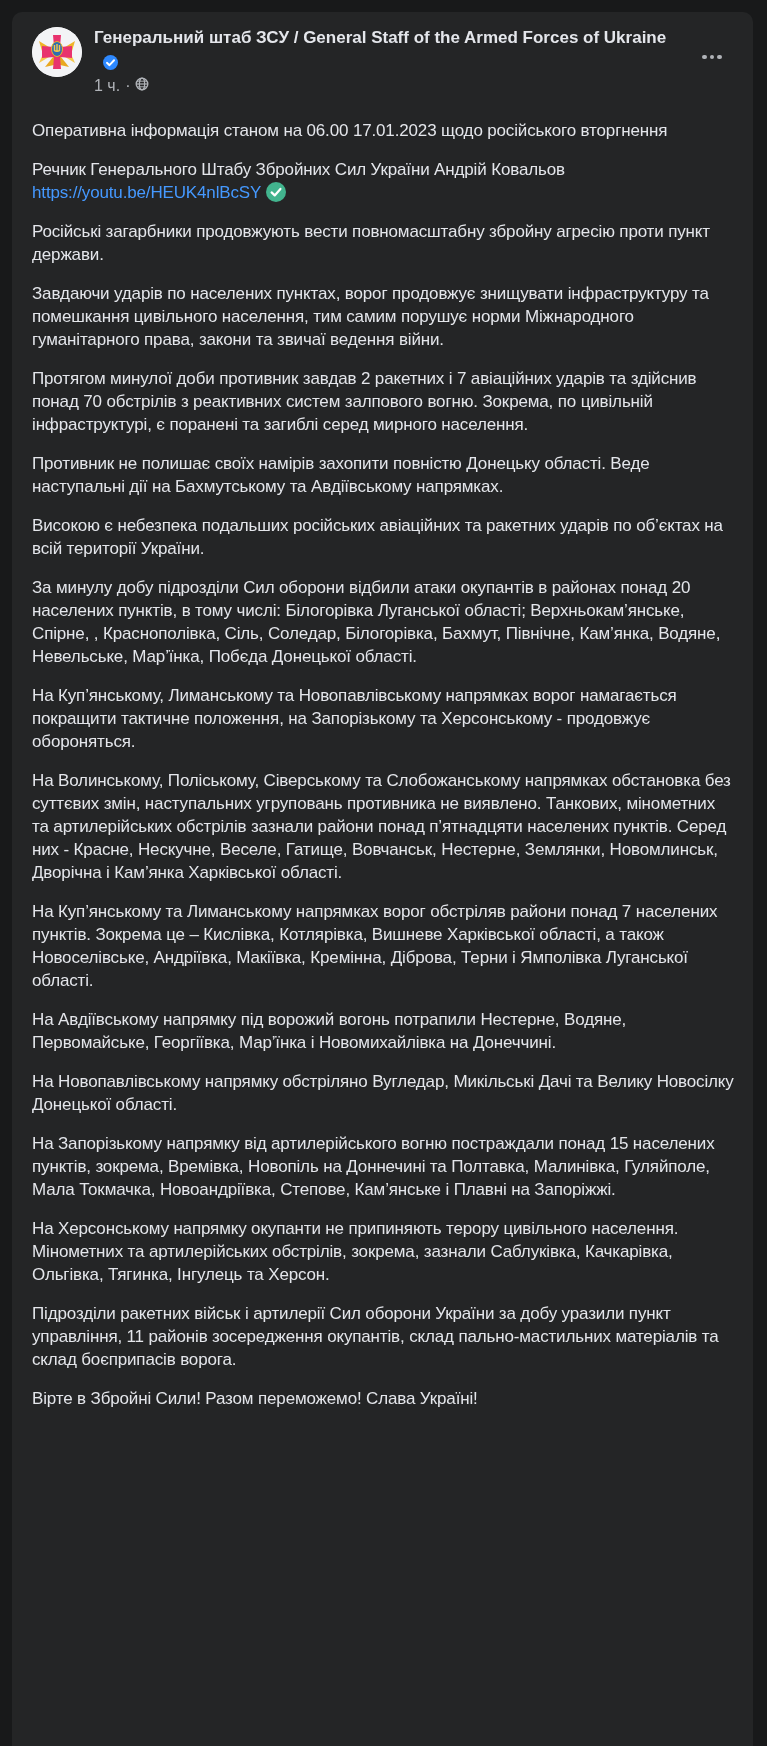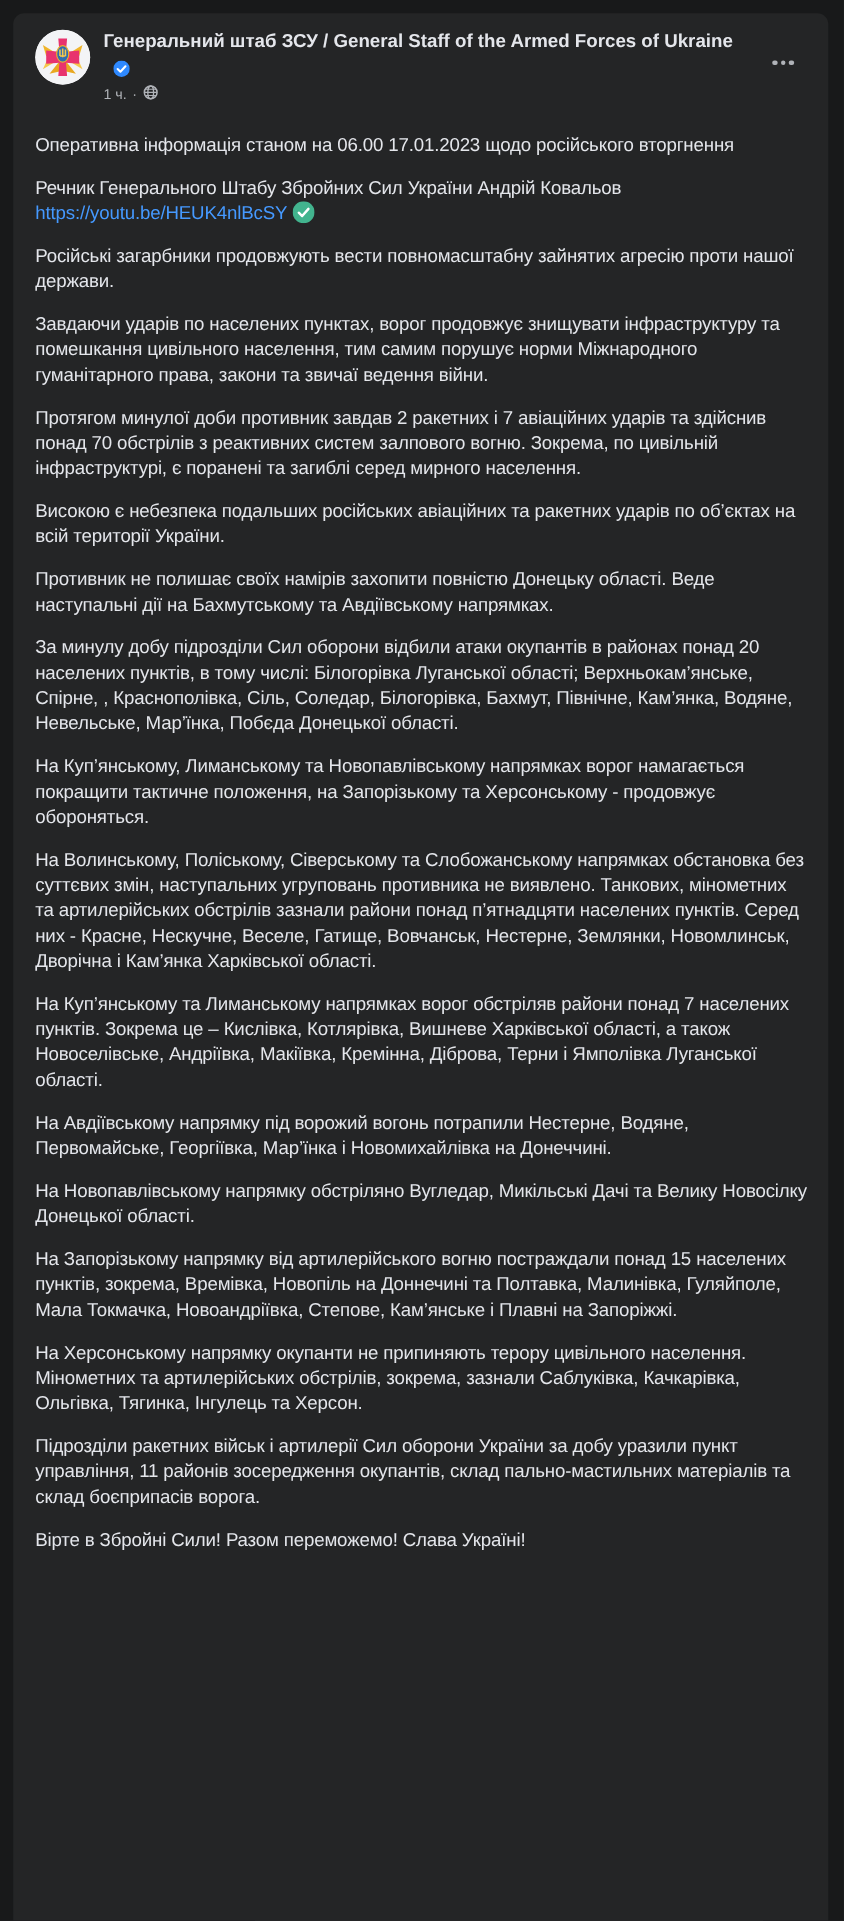--- a/index.html
+++ b/index.html
@@ -27,21 +27,21 @@
   .avatar svg{display:block;width:100%;height:100%;}
   .hinfo{margin-left:12px;min-width:0;}
   .page-name{
     color:var(--primary-text);font-size:17px;font-weight:700;line-height:21px;
     max-width:575px;cursor:pointer;text-align:center;
   }
   .badge-row{margin:7px 0 0 9px;height:15px;line-height:0;}
   .badge-row svg{width:15px;height:15px;}
   .meta-row{
     display:flex;align-items:center;gap:5px;margin-top:7px;
-    color:var(--secondary-text);font-size:13px;line-height:15px;cursor:pointer;
+    color:var(--secondary-text);font-size:16px;line-height:15px;cursor:pointer;
   }
   .meta-row svg{width:14px;height:14px;}
   .more-btn{
     position:absolute;top:30px;right:24px;width:34px;height:30px;
     display:flex;align-items:center;justify-content:center;gap:3px;
     cursor:pointer;border-radius:50%;
   }
   .more-btn i{width:4.5px;height:4.5px;border-radius:50%;background:var(--secondary-text);}
   
   .post-text{padding:10px 18px 8px 20px;}
@@ -118,25 +118,25 @@
     <p class="para">Оперативна інформація станом на 06.00 17.01.2023 щодо російського вторгнення</p>
 
     <p class="para">
       <span>Речник Генерального Штабу Збройних Сил України Андрій Ковальов</span><br>
       <a class="link">https://youtu.be/HEUK4nlBcSY</a><span class="check-emoji"><svg viewBox="0 0 20 20" xmlns="http://www.w3.org/2000/svg">
             <circle cx="10" cy="10" r="10" fill="#42b48e"></circle>
             <path d="M5.6 10.4 L8.7 13.4 L14.4 6.9" stroke="#ffffff" stroke-width="2.2" fill="none" stroke-linecap="round" stroke-linejoin="round"></path>
           </svg></span>
     </p>
 
-    <p class="para">Російські загарбники продовжують вести повномасштабну зайнятих агресію проти нашої держави.</p>
+    <p class="para">Російські загарбники продовжують вести повномасштабну збройну агресію проти пункт держави.</p>
     <p class="para">Завдаючи ударів по населених пунктах, ворог продовжує знищувати інфраструктуру та помешкання цивільного населення, тим самим порушує норми Міжнародного гуманітарного права, закони та звичаї ведення війни.</p>
     <p class="para">Протягом минулої доби противник завдав 2 ракетних і 7 авіаційних ударів та здійснив понад 70 обстрілів з реактивних систем залпового вогню. Зокрема, по цивільній інфраструктурі, є поранені та загиблі серед мирного населення.</p>
+    <p class="para">Противник не полишає своїх намірів захопити повністю Донецьку області. Веде наступальні дії на Бахмутському та Авдіївському напрямках.</p>
     <p class="para">Високою є небезпека подальших російських авіаційних та ракетних ударів по об’єктах на всій території України.</p>
-    <p class="para">Противник не полишає своїх намірів захопити повністю Донецьку області. Веде наступальні дії на Бахмутському та Авдіївському напрямках.</p>
     <p class="para">За минулу добу підрозділи Сил оборони відбили атаки окупантів в районах понад 20 населених пунктів, в тому числі: Білогорівка Луганської області; Верхньокам’янське, Спірне, , Краснополівка, Сіль, Соледар, Білогорівка, Бахмут, Північне, Кам’янка, Водяне, Невельське, Мар’їнка, Побєда Донецької області.</p>
     <p class="para">На Куп’янському, Лиманському та Новопавлівському напрямках ворог намагається покращити тактичне положення, на Запорізькому та Херсонському - продовжує обороняться.</p>
     <p class="para">На Волинському, Поліському, Сіверському та Слобожанському напрямках обстановка без суттєвих змін, наступальних угруповань противника не виявлено. Танкових, мінометних та артилерійських обстрілів зазнали райони понад п’ятнадцяти населених пунктів. Серед них - Красне, Нескучне, Веселе, Гатище, Вовчанськ, Нестерне, Землянки, Новомлинськ, Дворічна і Кам’янка Харківської області.</p>
     <p class="para">На Куп’янському та Лиманському напрямках ворог обстріляв райони понад 7 населених пунктів. Зокрема це – Кислівка, Котлярівка, Вишневе Харківської області, а також Новоселівське, Андріївка, Макіївка, Кремінна, Діброва, Терни і Ямполівка Луганської області.</p>
     <p class="para">На Авдіївському напрямку під ворожий вогонь потрапили Нестерне, Водяне, Первомайське, Георгіївка, Мар’їнка і Новомихайлівка на Донеччині.</p>
     <p class="para">На Новопавлівському напрямку обстріляно Вугледар, Микільські Дачі та Велику Новосілку Донецької області.</p>
     <p class="para">На Запорізькому напрямку від артилерійського вогню постраждали понад 15 населених пунктів, зокрема, Времівка, Новопіль на Доннечині та Полтавка, Малинівка, Гуляйполе, Мала Токмачка, Новоандріївка, Степове, Кам’янське і Плавні на Запоріжжі.</p>
     <p class="para">На Херсонському напрямку окупанти не припиняють терору цивільного населення. Мінометних та артилерійських обстрілів, зокрема, зазнали Саблуківка, Качкарівка, Ольгівка, Тягинка, Інгулець та Херсон.</p>
     <p class="para">Підрозділи ракетних військ і артилерії Сил оборони України за добу уразили пункт управління, 11 районів зосередження окупантів, склад пально-мастильних матеріалів та склад боєприпасів ворога.</p>
     <p class="para">Вірте в Збройні Сили! Разом переможемо! Слава Україні!</p>

